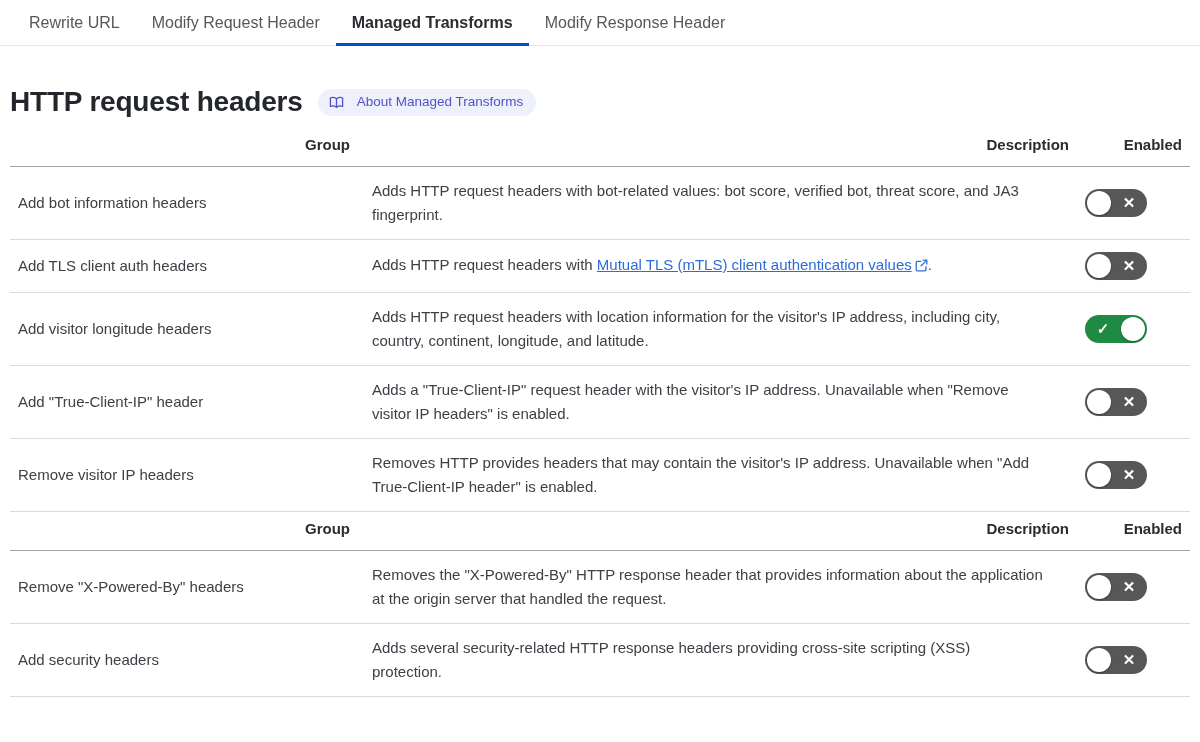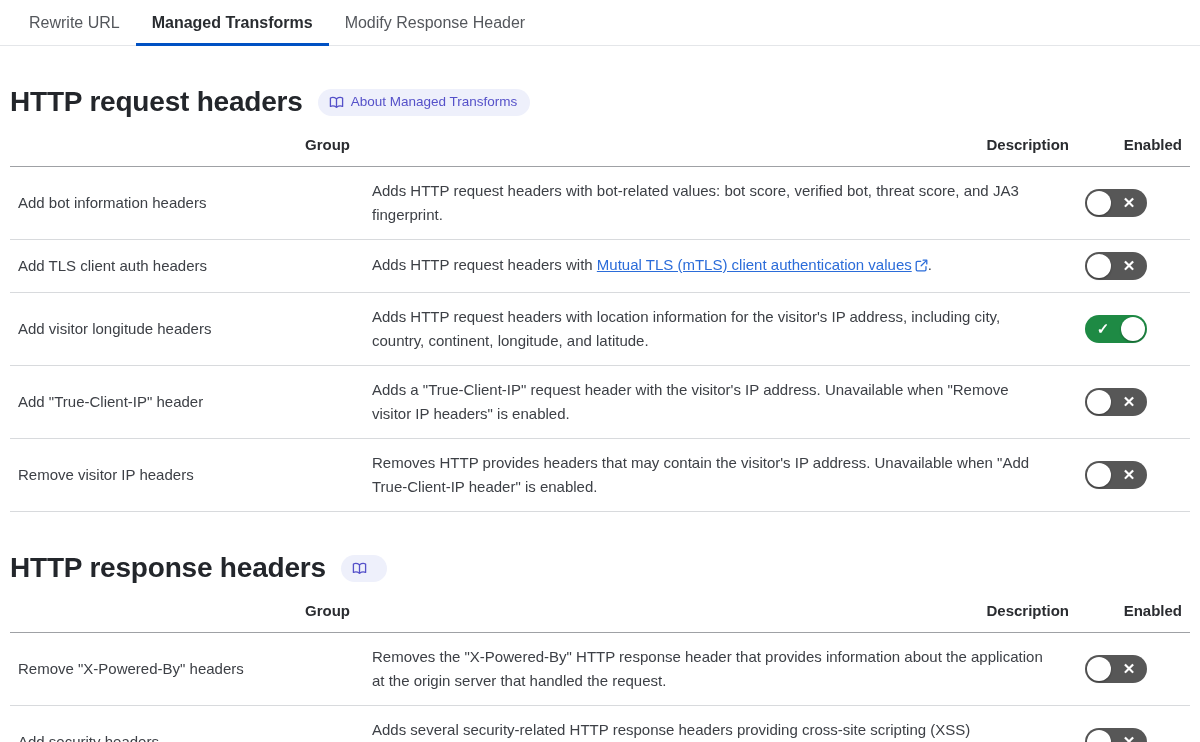--- a/index.html
+++ b/index.html
@@ -15,21 +15,21 @@
     font-family:"Liberation Sans",sans-serif;font-size:16px;color:#54575c;
     padding:14px 16px 11px;border-bottom:3px solid transparent;margin-bottom:-1px;
     white-space:nowrap;
   }
   .tab.active{color:#292c30;font-weight:700;border-bottom-color:var(--accent,#0051c3);}
   
   .content{padding:0 10px;}
   .section-head{display:flex;align-items:center;gap:15px;margin:40px 0 10px;}
   .section-title{font-size:28px;font-weight:700;color:#23262b;margin:0;letter-spacing:-0.2px;}
   .badge{
-    display:inline-flex;align-items:center;gap:7px;
+    display:inline-flex;align-items:center;gap:13px;
     background:var(--badge-bg,#eef0fb);color:var(--badge-fg,#5551c9);
     border-radius:15px;padding:6px 13px 6px 11px;font-size:13.5px;line-height:1;
     text-decoration:none;cursor:pointer;
   }
   .badge svg{display:block;}
   
   table.transforms{width:100%;border-collapse:collapse;table-layout:fixed;}
   col.c-group{width:348px;} col.c-enabled{width:113px;}
   th{
     text-align:right;font-size:15px;font-weight:700;color:#2a2c30;
@@ -59,20 +59,21 @@
     position:absolute;top:0;height:28px;width:28px;line-height:28px;text-align:center;
     color:#fff;font-size:15px;font-weight:700;user-select:none;
   }
   .toggle.off .mark{right:4px;} .toggle.on .mark{left:4px;}
 </style>
 </head>
 <body>
 
 <nav class="tabbar" id="tabbar">
     <button class="tab">Rewrite URL</button>
+    <button class="tab">Modify Request Header</button>
     <button class="tab active">Managed Transforms</button>
     <button class="tab">Modify Response Header</button>
   </nav>
 <main class="content" id="sections">
     <section>
     <div class="section-head">
       <h2 class="section-title">HTTP request headers</h2>
       <a class="badge">
         <span>
           <svg width="15" height="15" viewBox="0 0 16 16" fill="none" stroke="currentColor" stroke-width="1.4" stroke-linejoin="round" stroke-linecap="round">
@@ -148,32 +149,20 @@
       <button class="toggle off">
         <span class="knob"></span>
         <span class="mark">✕</span>
       </button>
     </td>
   </tr>
         </tbody>
     </table>
   </section>
     <section>
-    <div class="section-head">
-      <h2 class="section-title">HTTP response headers</h2>
-      <a class="badge" hidden="">
-        <span>
-          <svg width="15" height="15" viewBox="0 0 16 16" fill="none" stroke="currentColor" stroke-width="1.4" stroke-linejoin="round" stroke-linecap="round">
-            <path d="M1.5 3.2 C3.5 2.2 6 2.6 8 4 C10 2.6 12.5 2.2 14.5 3.2 V12.2 C12.5 11.2 10 11.6 8 13 C6 11.6 3.5 11.2 1.5 12.2 Z"></path>
-            <path d="M8 4 V13"></path>
-          </svg>
-        </span>
-        <span class="badge-label"></span>
-      </a>
-    </div>
     <table class="transforms">
       <colgroup>
           <col class="c-group">
           <col class="c-desc">
           <col class="c-enabled">
         </colgroup>
       <thead>
         <tr>
           <th class="th-group">Group</th>
           <th class="th-desc">Description</th>

